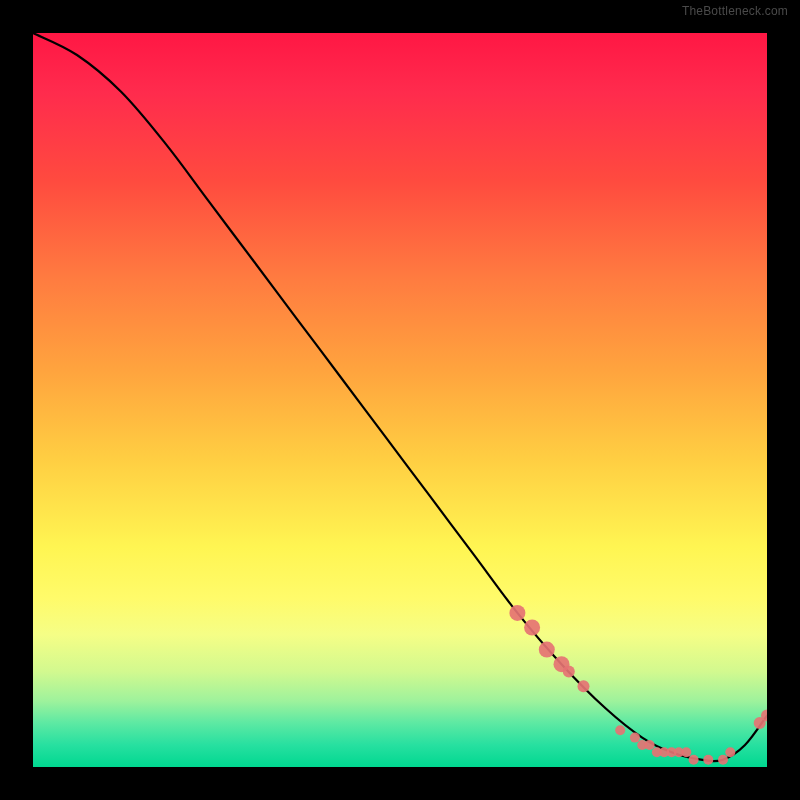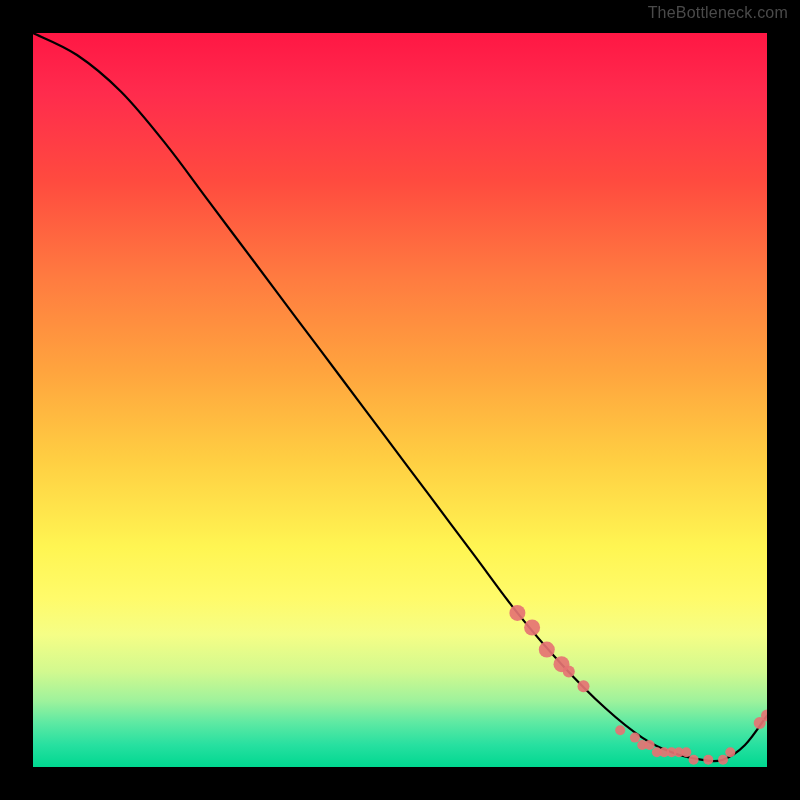--- a/index.html
+++ b/index.html
@@ -8,21 +8,21 @@
     height: 800px;
     background: #000;
     position: relative;
     font-family: Arial, Helvetica, sans-serif;
   }
   .watermark {
     position: absolute;
     top: 4px;
     right: 12px;
     color: #4a4a4a;
-    font-size: 16px;
+    font-size: 12px;
     font-weight: 500;
     z-index: 20;
     letter-spacing: 0.2px;
   }
   .plot-area {
     position: absolute;
     left: 33px;
     top: 33px;
     width: 734px;
     height: 734px;

